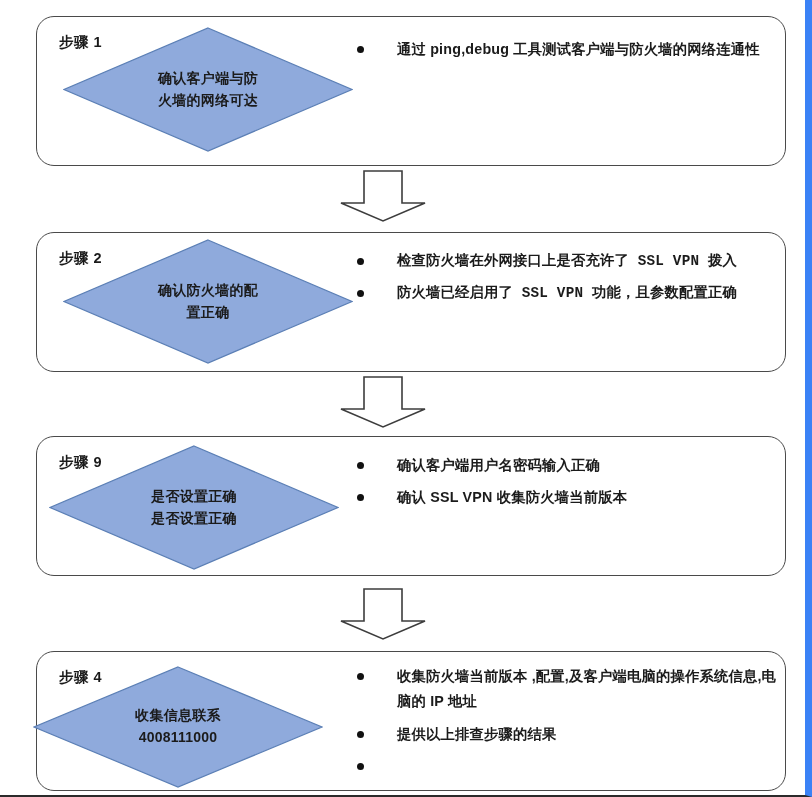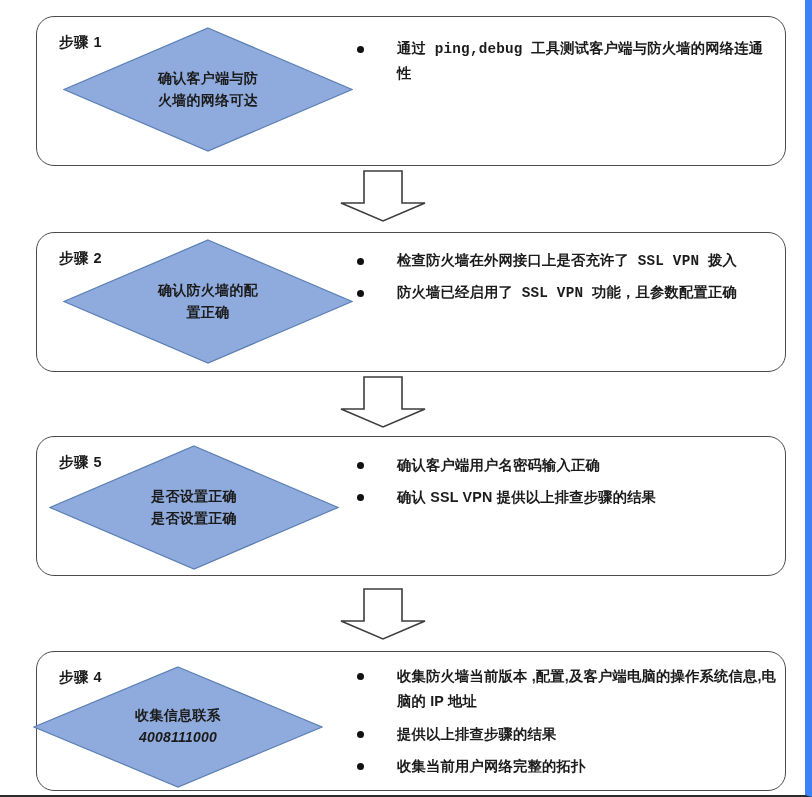--- a/index.html
+++ b/index.html
@@ -71,21 +71,20 @@
     font-weight: 700;
     line-height: 1.55;
     color: #1b1b1b;
     letter-spacing: 0.3px;
     pointer-events: none;
   }
   .diamond-text .dline { display: block; white-space: nowrap; }
   .diamond-text .dline.num {
     font-weight: 700;
     letter-spacing: 0.2px;
-    font-style: italic;
   }
 
   
   .bullets {
     position: absolute;
     list-style: none;
     margin: 0;
     padding: 0;
   }
   .bullets li {
@@ -128,21 +127,21 @@
     <div class="diamond-wrap" style="left:26px; top:10px; width:290px; height:125px;">
       <svg class="diamond-shape" viewBox="0 0 290 125" preserveAspectRatio="none">
         <polygon points="145,1 289,62.5 145,124 1,62.5" fill="#8faadc" stroke="#5b7fb5" stroke-width="1.2"></polygon>
       </svg>
       <div class="diamond-text">
         <span class="dline">确认客户端与防</span>
         <span class="dline">火墙的网络可达</span>
       </div>
     </div>
 
-    <ul class="bullets" style="left:318px; top:20px; width:412px;font-family:Liberation Mono, monospace;">
+    <ul class="bullets" style="left:318px; top:20px; width:412px;">
       <li>
         <span class="dot"></span>
         <span>通过 ping,debug 工具测试客户端与防火墙的网络连通性</span>
       </li>
     </ul>
   </div>
 
   <div class="arrow" style="left:340px; top:170px;">
     <svg viewBox="0 0 86 52" preserveAspectRatio="none">
       <polygon points="24,1 62,1 62,33 85,33 43,51 1,33 24,33" fill="#ffffff" stroke="#3d3d3d" stroke-width="1.6" stroke-linejoin="miter"></polygon>
@@ -174,40 +173,40 @@
     </ul>
   </div>
 
   <div class="arrow" style="left:340px; top:376px;">
     <svg viewBox="0 0 86 52" preserveAspectRatio="none">
       <polygon points="24,1 62,1 62,33 85,33 43,51 1,33 24,33" fill="#ffffff" stroke="#3d3d3d" stroke-width="1.6" stroke-linejoin="miter"></polygon>
     </svg>
   </div>
 
   <div class="step-box" style="left:36px; top:436px; width:750px; height:140px;">
-    <div class="step-label">步骤 5</div>
+    <div class="step-label">步骤 9</div>
 
     <div class="diamond-wrap" style="left:12px; top:8px; width:290px; height:125px;">
       <svg class="diamond-shape" viewBox="0 0 290 125" preserveAspectRatio="none">
         <polygon points="145,1 289,62.5 145,124 1,62.5" fill="#8faadc" stroke="#5b7fb5" stroke-width="1.2"></polygon>
       </svg>
       <div class="diamond-text">
         <span class="dline">是否设置正确</span>
         <span class="dline">是否设置正确</span>
       </div>
     </div>
 
     <ul class="bullets" style="left:318px; top:16px; width:420px;">
       <li>
         <span class="dot"></span>
         <span>确认客户端用户名密码输入正确</span>
       </li>
       <li>
         <span class="dot"></span>
-        <span>确认 SSL VPN 提供以上排查步骤的结果</span>
+        <span>确认 SSL VPN 收集防火墙当前版本</span>
       </li>
     </ul>
   </div>
 
   <div class="arrow" style="left:340px; top:588px;">
     <svg viewBox="0 0 86 52" preserveAspectRatio="none">
       <polygon points="24,1 62,1 62,33 85,33 43,51 1,33 24,33" fill="#ffffff" stroke="#3d3d3d" stroke-width="1.6" stroke-linejoin="miter"></polygon>
     </svg>
   </div>
 
@@ -228,18 +227,17 @@
       <li>
         <span class="dot"></span>
         <span>收集防火墙当前版本 ,配置,及客户端电脑的操作系统信息,电脑的 IP 地址</span>
       </li>
       <li>
         <span class="dot"></span>
         <span>提供以上排查步骤的结果</span>
       </li>
       <li>
         <span class="dot"></span>
-        <span>收集当前用户网络完整的拓扑</span>
       </li>
     </ul>
   </div>
 
 </div>
 
 </body></html>

